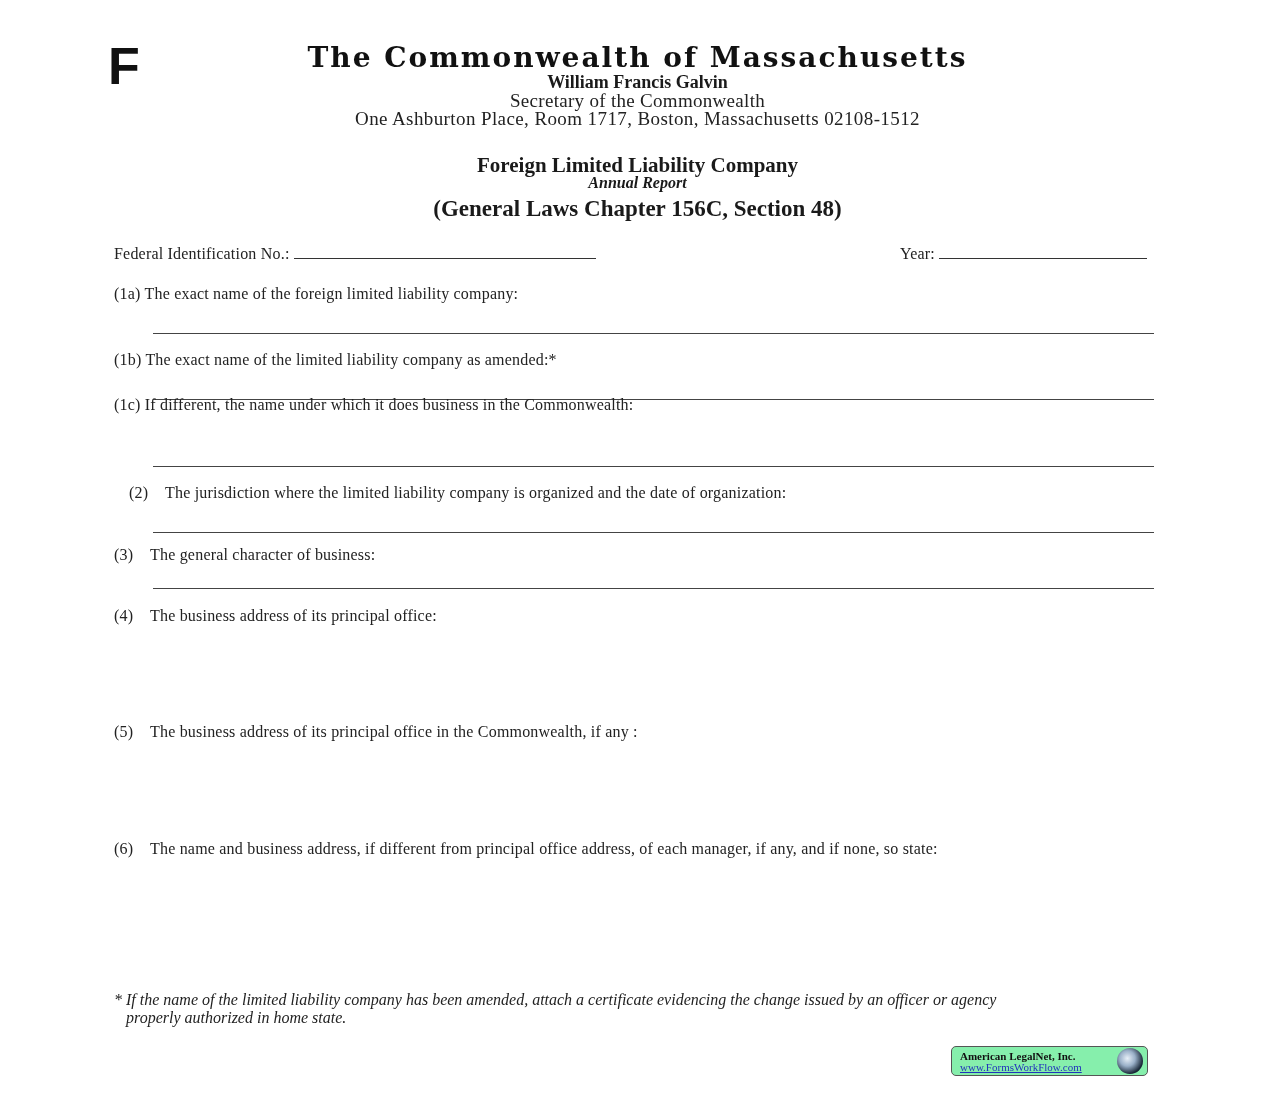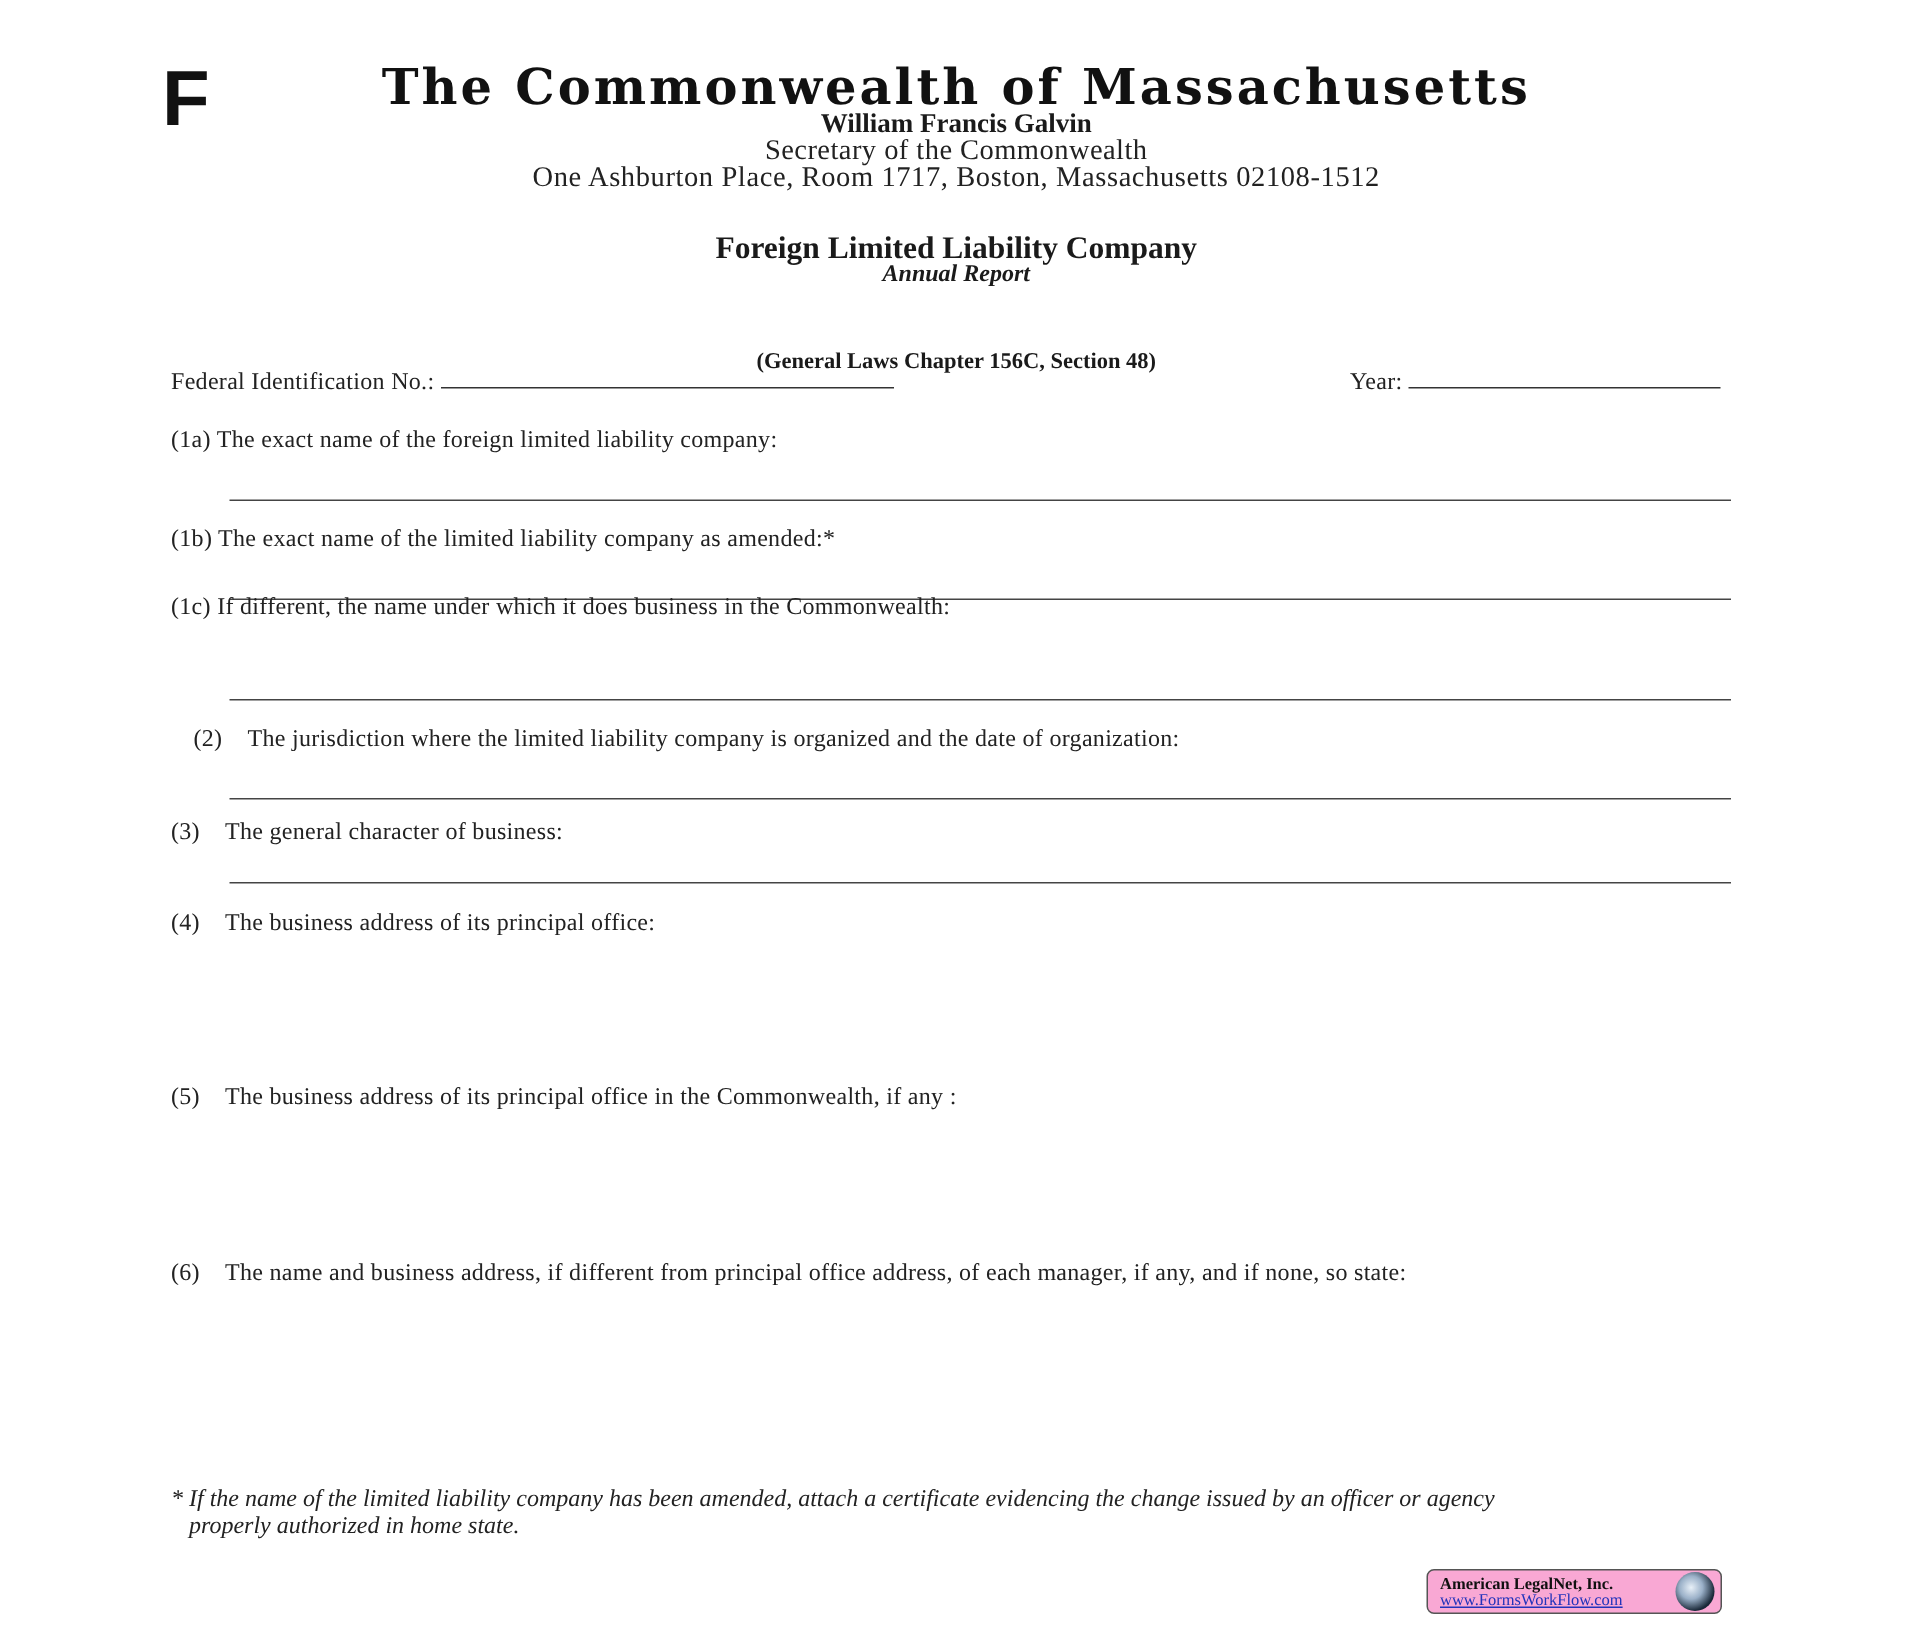--- a/index.html
+++ b/index.html
@@ -2,37 +2,37 @@
 <html><head>
 <meta charset="utf-8">
 <style>
   html, body { margin: 0; padding: 0; background: #ffffff; }
   body { width: 1275px; height: 1100px; position: relative; overflow: hidden;
          font-family: "Liberation Serif", "DejaVu Serif", serif; color: #1a1a1a; }
   .abs { position: absolute; }
   .form-letter { left: 108px; top: 40px; font-family: "Liberation Sans", "DejaVu Sans", sans-serif;
                  font-weight: bold; font-size: 52px; line-height: 52px; color: #111; }
   .center { left: 0; width: 1275px; text-align: center; }
-  .gothic { top: 38px; font-family: "DejaVu Serif", serif; font-weight: bold; font-size: 33px;
+  .gothic { top: 38px; font-family: "DejaVu Serif", serif; font-weight: bold; font-size: 28px;
             letter-spacing: 2px; line-height: 40px; color: #111; }
   .secretary-name { top: 72px; font-weight: bold; font-size: 18px; line-height: 20px; }
   .secretary-title { top: 90px; font-size: 19px; line-height: 22px; color: #222; letter-spacing: 0.3px; }
   .address { top: 108px; font-size: 19px; line-height: 22px; color: #222; letter-spacing: 0.4px; }
   .form-title { top: 153px; font-weight: bold; font-size: 21px; line-height: 24px; }
   .form-subtitle { top: 171px; font-weight: bold; font-size: 16px; line-height: 24px; font-style: italic; }
-  .form-statute { top: 199px; font-weight: bold; font-size: 15px; line-height: 20px; margin-top: 32px; }
+  .form-statute { top: 199px; font-weight: bold; font-size: 23px; line-height: 20px; }
   .field-label { font-size: 16px; line-height: 20px; color: #222; letter-spacing: 0.2px; white-space: nowrap; }
   .blank { display: inline-block; border-bottom: 1px solid #333; height: 14px; vertical-align: baseline; }
   .answer-line { left: 153px; width: 1001px; height: 0; border-bottom: 1px solid #444; }
   .answer-area { left: 153px; width: 1001px; }
   .num { display: inline-block; width: 36px; }
   .footnote { left: 114px; top: 991px; width: 1050px; font-style: italic; font-size: 16px; line-height: 18px; color: #222; }
   .footnote .l2 { padding-left: 12px; display: block; }
   .badge { left: 951px; top: 1046px; width: 195px; height: 28px; border: 1px solid #555; border-radius: 5px;
-           background: #f9a8d4; }
+           background: #86efac; }
   .badge-name { position: absolute; left: 8px; top: 3px; font-weight: bold; font-size: 11px; line-height: 12px;
                 font-family: "Liberation Serif", serif; color: #111; }
   .badge-url { position: absolute; left: 8px; top: 14px; font-size: 11px; line-height: 12px; color: #2233bb;
                text-decoration: underline; font-family: "Liberation Serif", serif; }
   .badge-globe { position: absolute; right: 4px; top: 1px; width: 26px; height: 26px; border-radius: 50%;
                  background: radial-gradient(circle at 40% 40%, #e8f0f8 0%, #9ab0c8 35%, #1b2a3a 70%, #0a0f14 100%); }
 </style>
 </head>
 <body>
 

